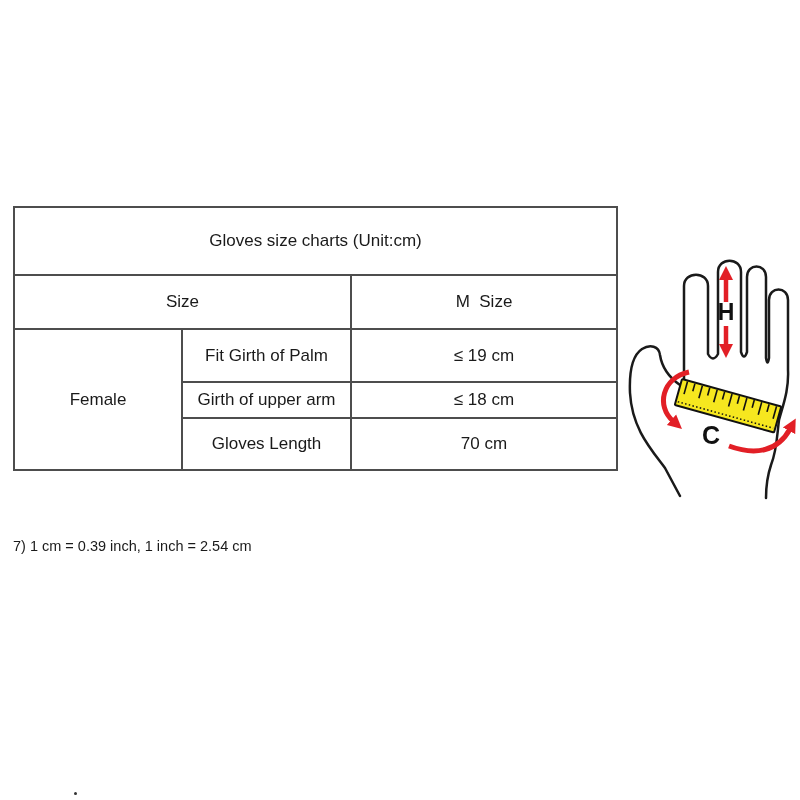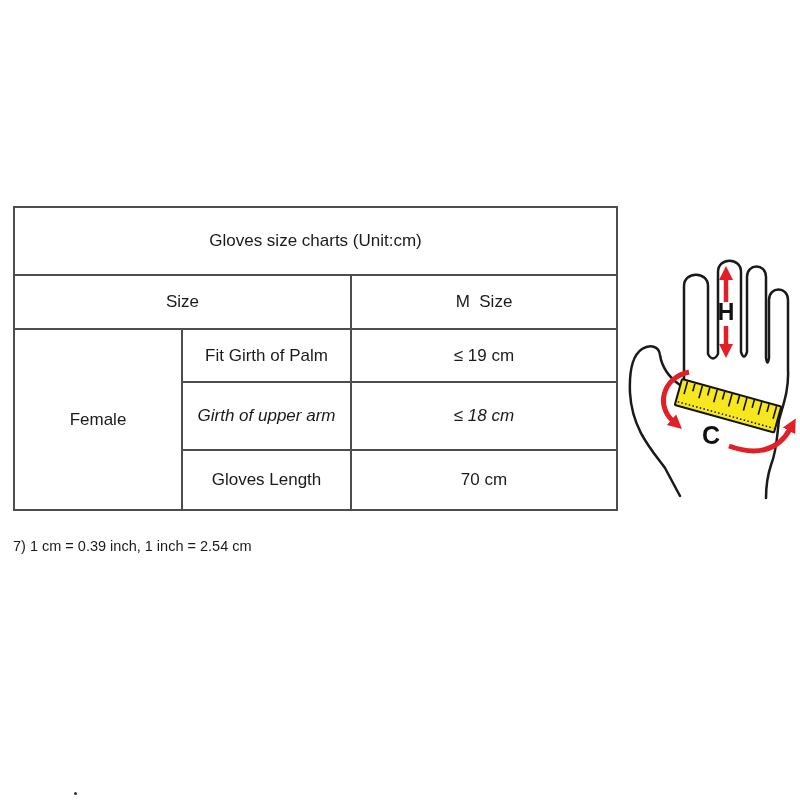--- a/index.html
+++ b/index.html
@@ -21,22 +21,22 @@
   table.size-table td {
     border: 2px solid #4d4d4d;
     text-align: center; vertical-align: middle;
     font-size: 17px; padding: 0;
     background: #ffffff;
   }
   .col-a { width: 168px; } .col-b { width: 169px; } .col-c { width: 266px; }
   tr.r-title { height: 68px; }
   tr.r-head  { height: 54px; }
   tr.r-data1 { height: 53px; }
-  tr.r-data2 { height: 68px; font-style: italic; }
-  tr.r-data3 { height: 60px; }
+  tr.r-data2 { height: 36px; }
+  tr.r-data3 { height: 52px; }
   td.pre { white-space: pre; margin-top: 44px; }
 
   
   .reminders {
     position: absolute; left: 13px; top: 498px; width: 640px;
     font-size: 14.5px; line-height: 19.4px; white-space: pre;
   }
 
   
   .hand-wrap { position: absolute; left: 620px; top: 230px; width: 180px; height: 280px; }

